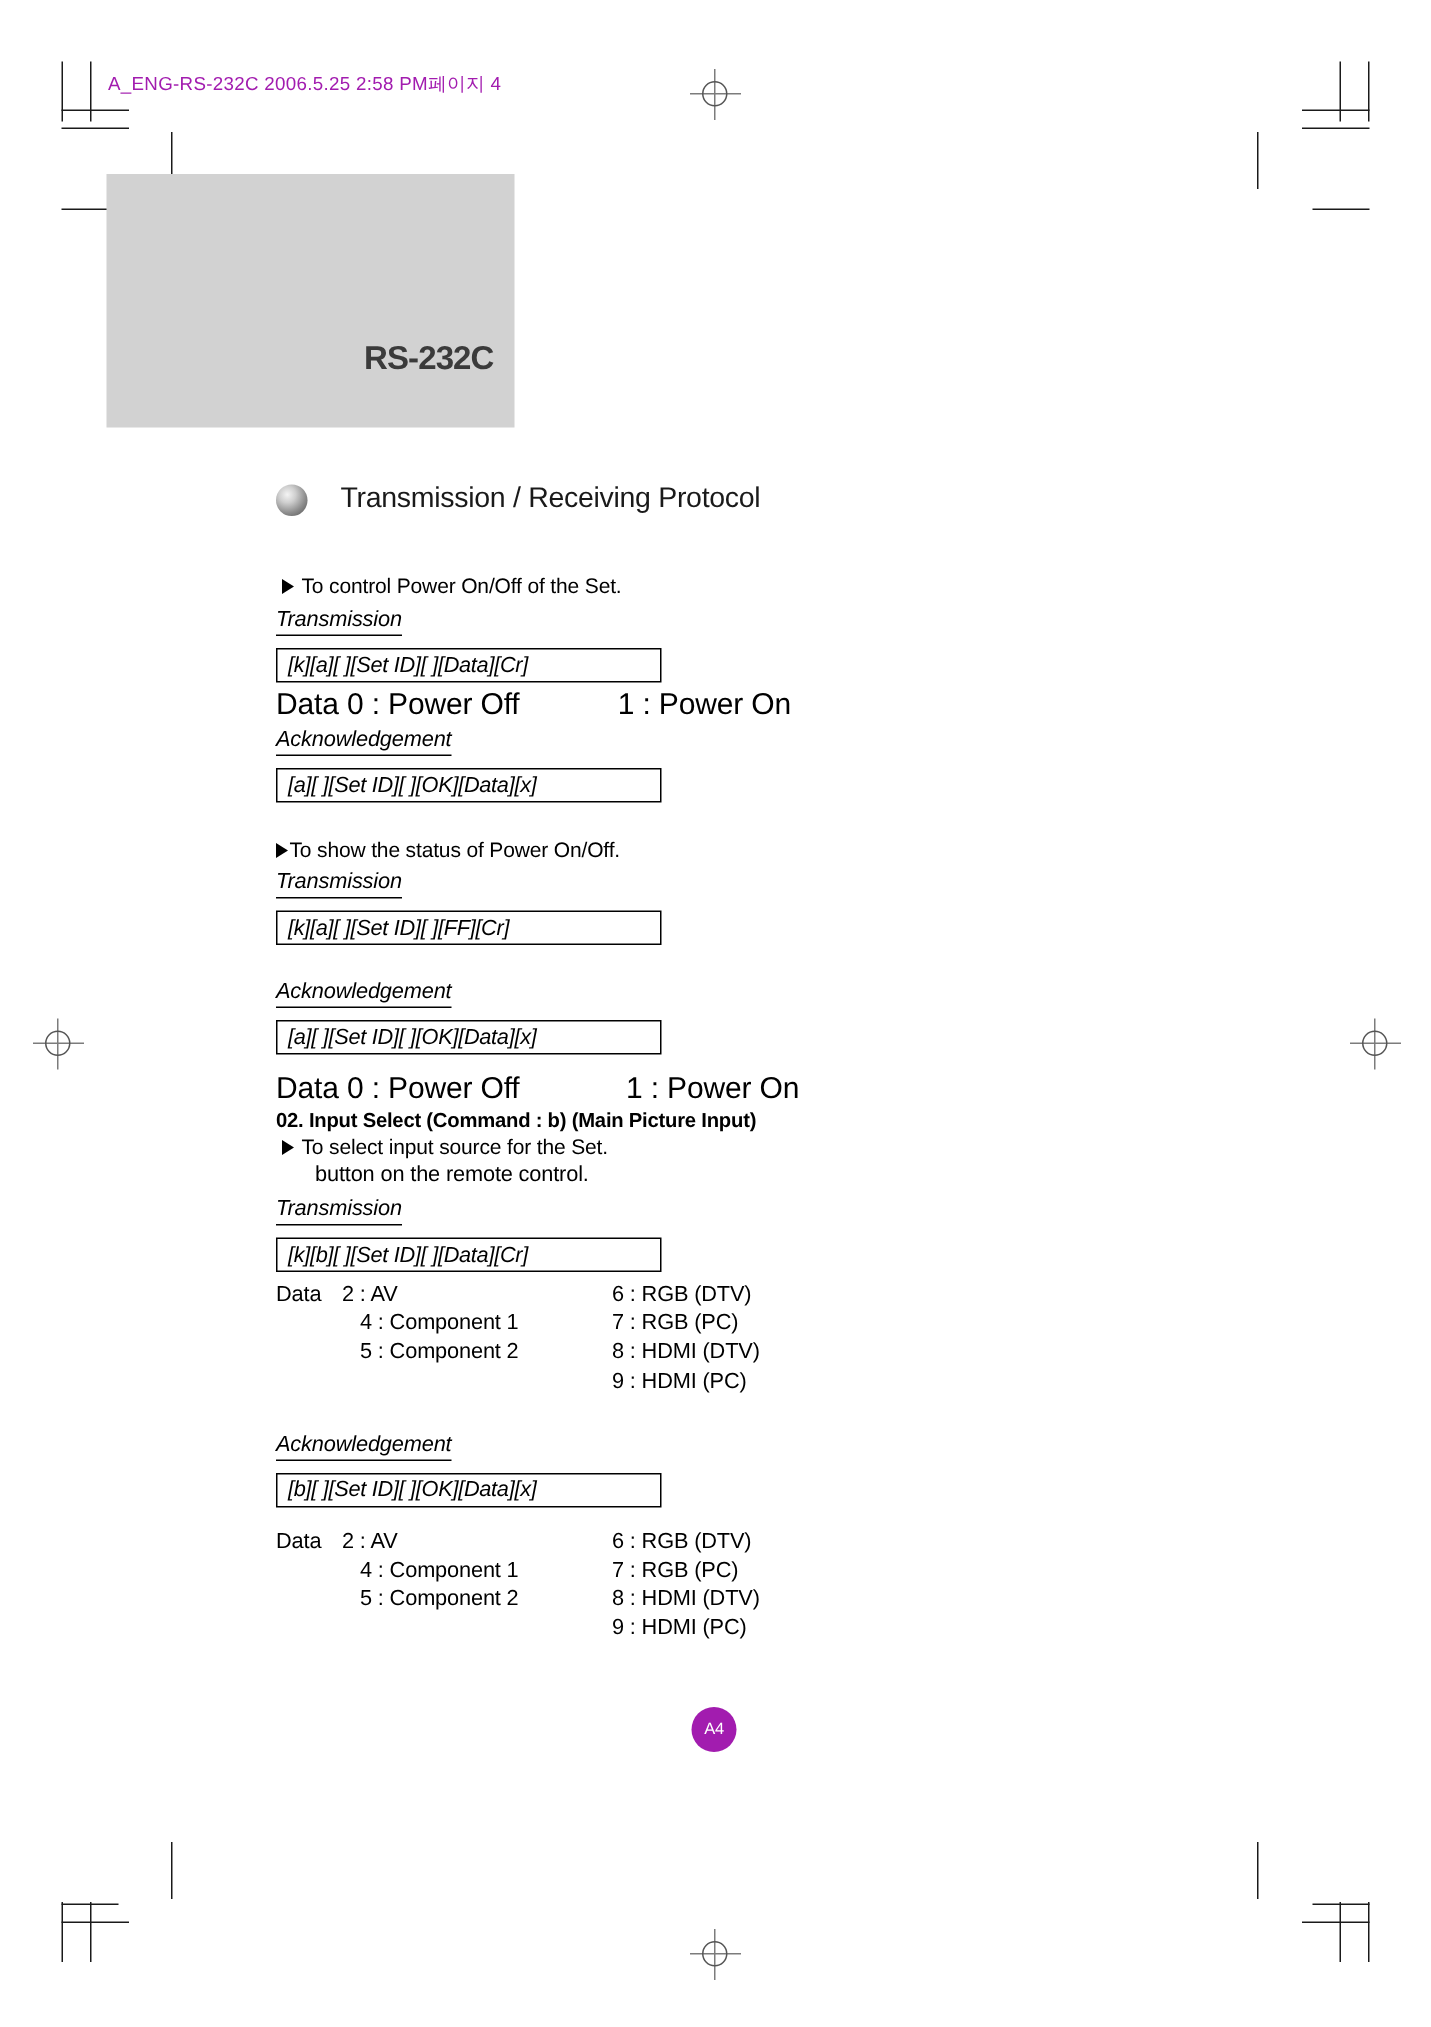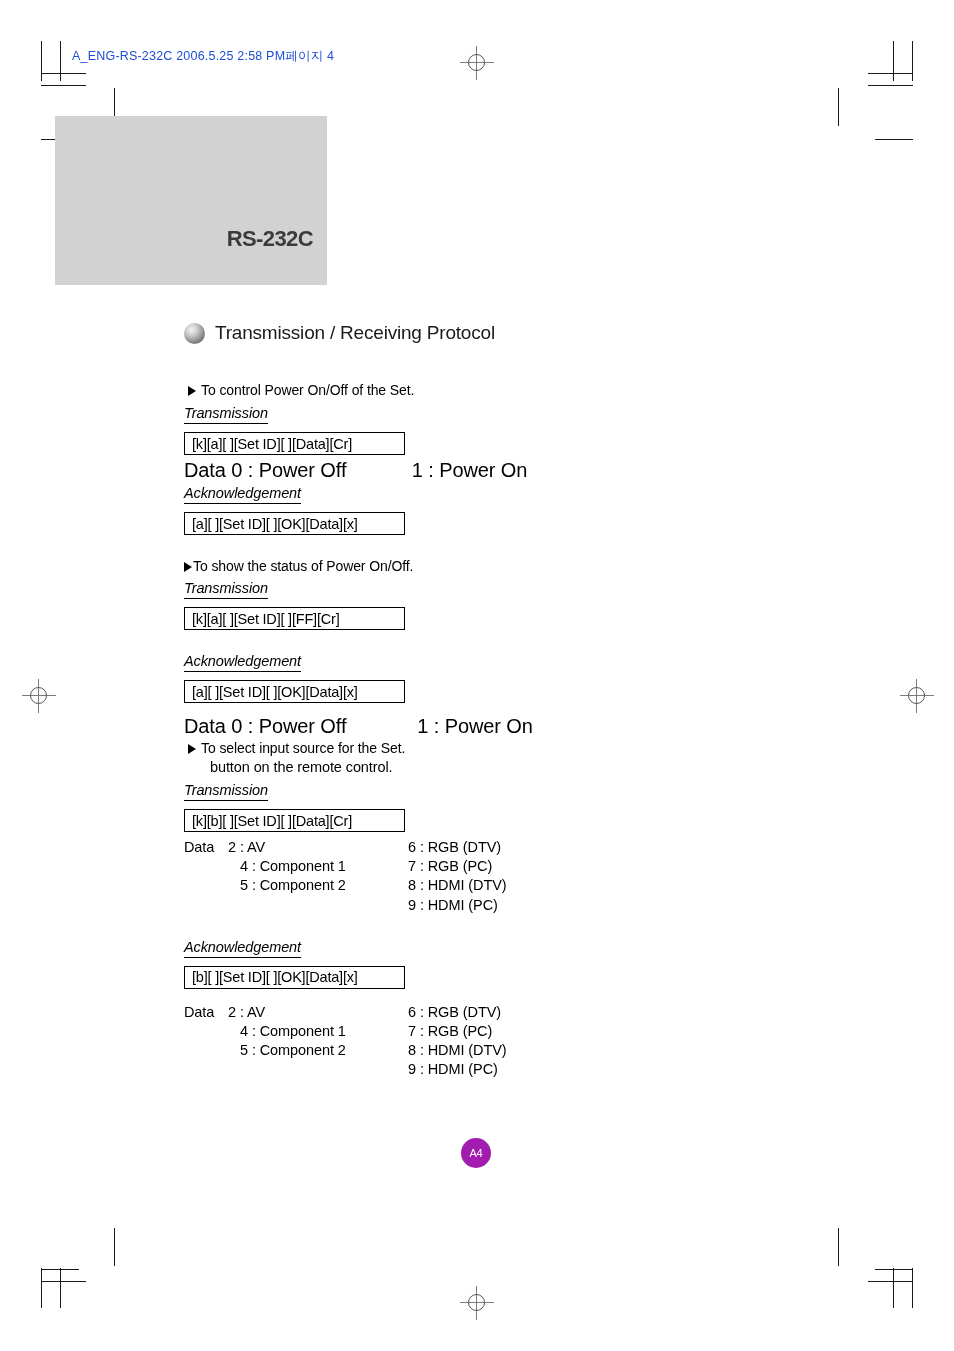--- a/index.html
+++ b/index.html
@@ -60,27 +60,27 @@
   }
 
   
   .runhead {
     position: absolute;
     left: 72px;
     top: 48px;
     font-size: 12.5px;
     letter-spacing: 0.2px;
     white-space: nowrap;
-    color: #1d4ed8;
+    color: #a21caf;
   }
 
   
   .banner-left {
     position: absolute;
-    left: 55px;
+    left: 71px;
     top: 116px;
     width: 272px;
     height: 169px;
     background: #d2d2d2;
   }
   .banner-right {
     position: absolute;
     left: 344px;
     top: 116px;
     width: 542px;
@@ -110,21 +110,21 @@
     white-space: nowrap;
   }
 
   
   .proto-head {
     position: absolute;
     left: 184px;
     top: 322px;
     display: flex;
     align-items: center;
-    gap: 10px;
+    gap: 22px;
   }
   .sphere {
     width: 21px;
     height: 21px;
     border-radius: 50%;
     background: radial-gradient(circle at 36% 32%, #f4f4f4 0%, #cfcfcf 28%, #8d8d8d 62%, #4e4e4e 100%);
     flex: 0 0 auto;
   }
   .proto-head-text {
     font-size: 19px;
@@ -183,21 +183,22 @@
   }
   .cmdbox {
     border: 1.6px solid #000;
     box-sizing: border-box;
     height: 23px;
     display: flex;
     align-items: center;
     padding-left: 7px;
     font-size: 14.5px;
     letter-spacing: -0.2px;
-    width: 221px;
+    width: 257px;
+    font-style: italic;
   }
   .datarow {
     font-size: 20px;
     line-height: 19px;
     letter-spacing: -0.1px;
     white-space: pre;
   }
   .datatable {
     display: grid;
     grid-template-columns: 44px 180px auto;
@@ -333,20 +334,21 @@
     </div>
 
     <div style="height:8px;"></div>
     <div class="cmdbox">[a][ ][Set ID][ ][OK][Data][x]</div>
 
     <div style="height:14px;"></div>
     <div class="datarow">Data 0 : Power Off             1 : Power On</div>
   </div>
 
   <div class="col" style="top:739px;">
+    <div class="sect-title">02. Input Select (Command : b) (Main Picture Input)</div>
 
     <div class="bullet-line" style="margin-left:4px;">
       <span class="tri"></span>
       <span>To select input source for the Set.</span>
     </div>
     <div class="cont-line">button on the remote control.</div>
 
     <div style="height:4px;"></div>
     <div>
       <span class="label-ul">Transmission</span>

